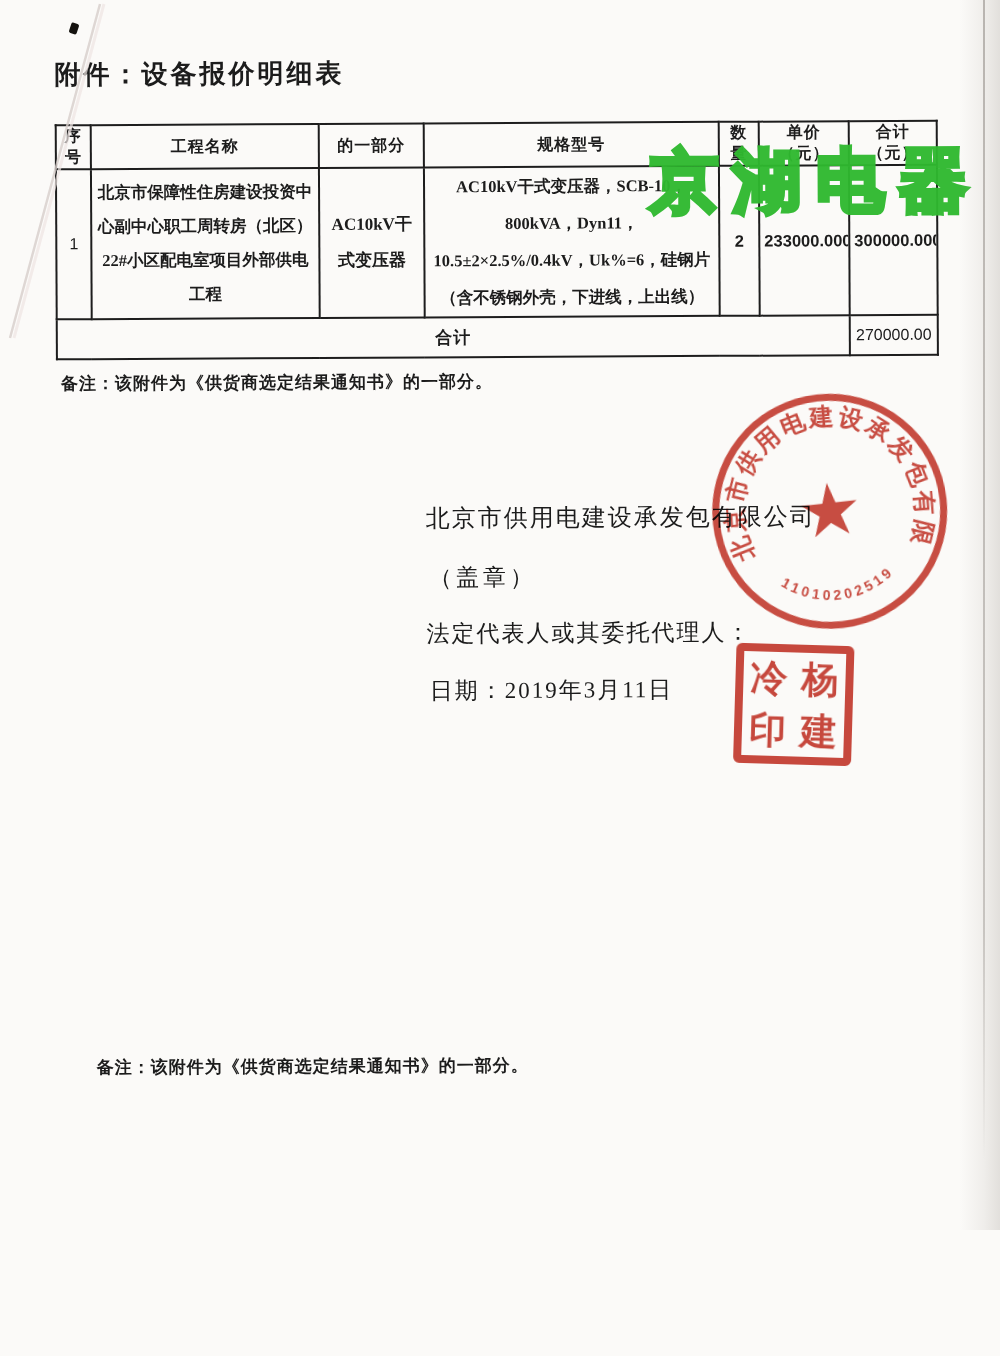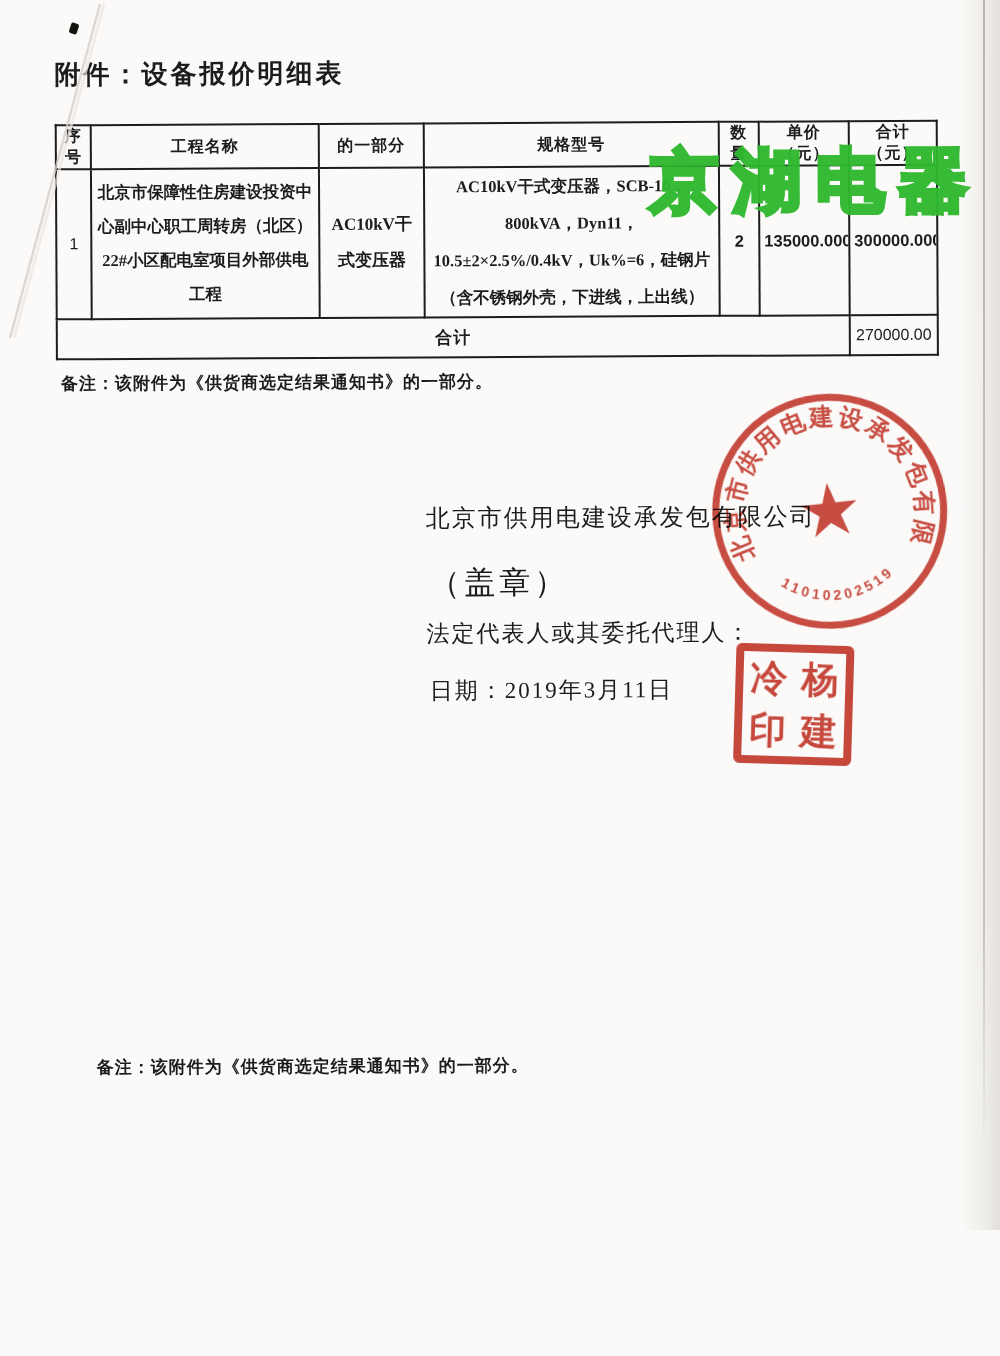--- a/index.html
+++ b/index.html
@@ -45,21 +45,21 @@
     font-family:"Liberation Sans","DejaVu Sans",sans-serif;
     font-size:16px; font-weight:400;
   }
 
   .note { position:absolute; font-size:17px; font-weight:600; letter-spacing:1px; }
   .note-top { left:60px; top:370px; }
   .note-bottom { left:92px; top:1054px; font-weight:bold; }
 
   .sig-line { position:absolute; letter-spacing:2px; }
   .sig-company { left:424px; top:502px; font-size:24px; }
-  .sig-seal-hint { left:427px; top:562px; font-size:31px; letter-spacing:4px; }
+  .sig-seal-hint { left:427px; top:562px; font-size:23px; letter-spacing:4px; }
   .sig-rep { left:424px; top:618px; font-size:23px; }
   .sig-date { left:427px; top:675px; font-size:23px; }
 
   .watermark {
     position:absolute; left:650px; top:138px; z-index:30;
     font-family:"DejaVu Sans","Liberation Sans",sans-serif;
     font-size:68px; font-weight:900; letter-spacing:15px;
     color:#2fb92f; -webkit-text-stroke:5px #2fb92f;
     opacity:0.96; white-space:nowrap;
   }
@@ -124,21 +124,21 @@
         <th>合计（元）</th>
       </tr>
     </thead>
     <tbody>
       <tr class="data-row">
         <td class="c-idx">1</td>
         <td class="c-proj">北京市保障性住房建设投资中心副中心职工周转房（北区）22#小区配电室项目外部供电工程</td>
         <td class="c-equip">AC10kV干式变压器</td>
         <td class="c-spec">AC10kV干式变压器，SCB-10，800kVA，Dyn11，10.5±2×2.5%/0.4kV，Uk%=6，硅钢片（含不锈钢外壳，下进线，上出线）</td>
         <td class="c-qty">2</td>
-        <td class="c-price">135000.000</td>
+        <td class="c-price">233000.000</td>
         <td class="c-ttl">300000.000</td>
       </tr>
       <tr class="total-row">
         <td class="total-label" colspan="6">合计</td>
         <td class="total-value">270000.00</td>
       </tr>
     </tbody>
   </table>
 
   <div class="note note-top">备注：该附件为《供货商选定结果通知书》的一部分。</div>

